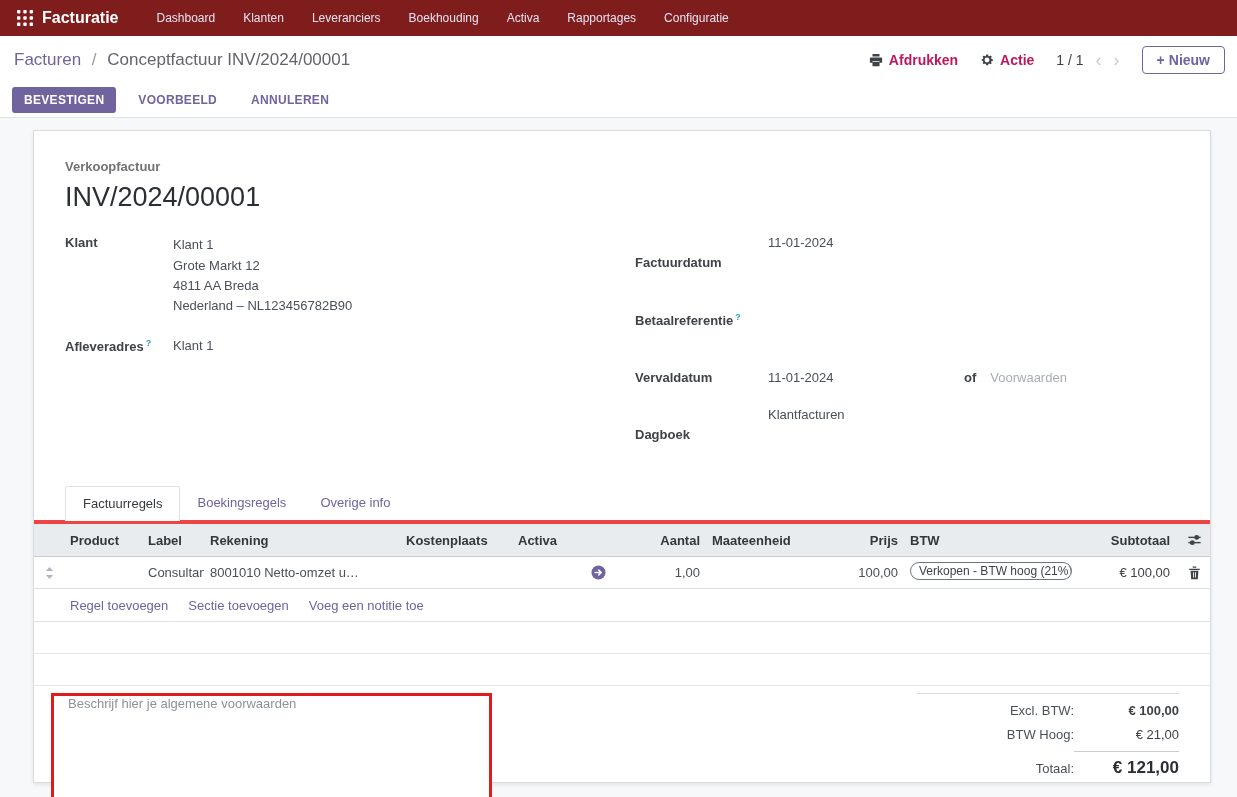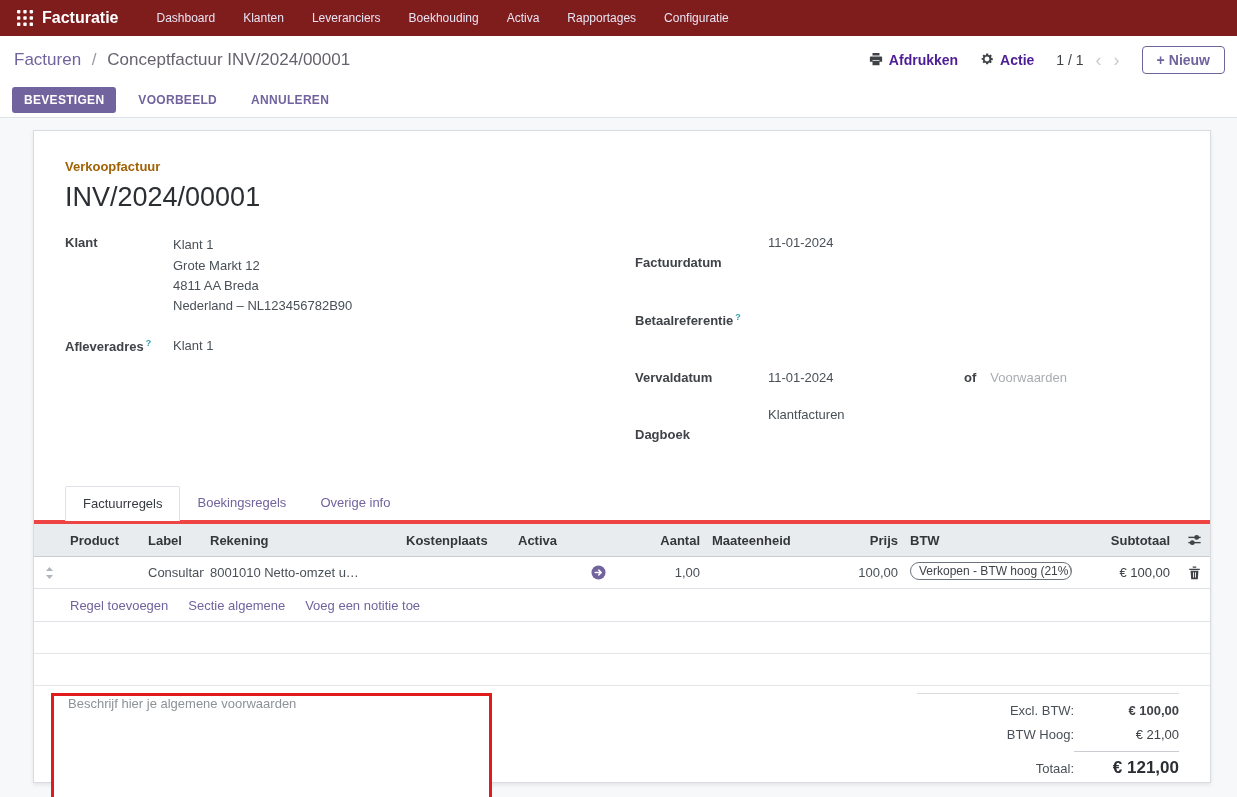--- a/index.html
+++ b/index.html
@@ -12,41 +12,41 @@
   .nav-brand { color: #fff; font-size: 16px; font-weight: bold; margin-right: 20px; cursor: pointer; }
   .nav-item { color: #e8e4f4; font-size: 12px; padding: 0 10px; line-height: 36px; cursor: pointer; }
 
   
   .control-panel { height: 47px; background: #fff; display: flex; align-items: center; justify-content: space-between; padding: 0 12px 0 14px; }
   .breadcrumb { font-size: 17px; }
   .breadcrumb .bc-link { color: #71639e; cursor: pointer; }
   .breadcrumb .bc-sep { color: #9a9aa5; margin: 0 6px; }
   .breadcrumb .bc-current { color: #66626e; }
   .cp-right { display: flex; align-items: center; gap: 22px; }
-  .cp-btn { display: flex; align-items: flex-start; gap: 6px; font-size: 14px; font-weight: 600; color: #4c1d95; cursor: pointer; }
+  .cp-btn { display: flex; align-items: center; gap: 6px; font-size: 14px; font-weight: 600; color: #be185d; cursor: pointer; }
   .pager { display: flex; align-items: center; gap: 12px; font-size: 14px; color: #3f4247; }
   .pager-arrow { color: #c8cad0; font-size: 18px; line-height: 1; cursor: pointer; }
   .btn-new { border: 1px solid #71639e; border-radius: 4px; background: #fff; color: #71639e; font-weight: bold; font-size: 14px; padding: 5px 14px; display: flex; align-items: center; gap: 4px; cursor: pointer; }
 
   
   .status-bar { height: 35px; background: #fff; border-bottom: 1px solid #dee2e6; display: flex; align-items: center; padding: 0 12px; }
   .sb-left { display: flex; align-items: center; gap: 10px; }
   .btn-primary { background: #71639e; color: #fff; border: none; border-radius: 3px; font-size: 12px; font-weight: bold; padding: 6px 12px; letter-spacing: .3px; cursor: pointer; }
   .btn-flat { background: none; border: none; color: #71639e; font-size: 12px; font-weight: bold; padding: 6px 12px; letter-spacing: .3px; cursor: pointer; }
   .statusbar-stages { display: flex; align-items: center; }
   .stage { font-size: 12px; font-weight: bold; letter-spacing: .3px; padding: 7px 14px; cursor: pointer; }
   .stage.active { background: #71639e; color: #fff; padding-right: 22px; clip-path: polygon(0 0, calc(100% - 13px) 0, 100% 50%, calc(100% - 13px) 100%, 0 100%); border-radius: 2px; }
   .stage.inactive { color: #6c757d; margin-left: 4px; }
 
   
   .content { height: 714px; background: #f7f8fa; padding: 12px 26px 0 33px; }
   .sheet { width: 1178px; height: 653px; background: #fff; border: 1px solid #d9dbdf; box-shadow: 0 2px 4px rgba(0,0,0,.08); position: relative; }
   .sheet-inner { padding: 28px 0 0 0; }
 
-  .doc-type { font-size: 13px; font-weight: bold; color: #a16207; margin-left: 31px; }
+  .doc-type { font-size: 13px; font-weight: bold; color: #737373; margin-left: 31px; }
   .doc-name { font-size: 27px; font-weight: 500; color: #2b2f33; margin: 8px 0 22px 31px; }
 
   .fields { display: flex; margin-left: 31px; }
   .fields-left { width: 570px; }
   .fields-right { width: 545px; }
   .frow { display: flex; font-size: 13px; margin-bottom: 17px; }
   .flabel { font-weight: bold; color: #3f4247; flex: 0 0 108px; }
   .fields-right .flabel { flex: 0 0 133px; margin-top: 20px; }
   .fvalue { color: #495057; }
   .addr-block .fvalue div { line-height: 20px; }
@@ -278,21 +278,21 @@
           <span class="cell c-subtotaal subtotal-val">€ 100,00</span>
           <span class="cell c-trash">
             <svg class="icon-svg" width="13" height="14" viewBox="0 0 14 16" fill="#3f4247">
               <path d="M1 3h12v1.5H1zM5 .5h4V2H5zM2.5 5.5h9L10.8 15H3.2zM5.3 7v6h1V7zm2.4 0v6h1V7z"></path>
             </svg>
           </span>
         </div>
 
         <div class="add-links">
           <span class="add-link">Regel toevoegen</span>
-          <span class="add-link">Sectie algemene</span>
+          <span class="add-link">Sectie toevoegen</span>
           <span class="add-link">Voeg een notitie toe</span>
         </div>
         <div class="empty-row"></div>
         <div class="empty-row"></div>
       </div>
 
       <div class="bottom">
         <div class="terms-highlight">
           <div class="terms-input">Beschrijf hier je algemene voorwaarden</div>
         </div>

